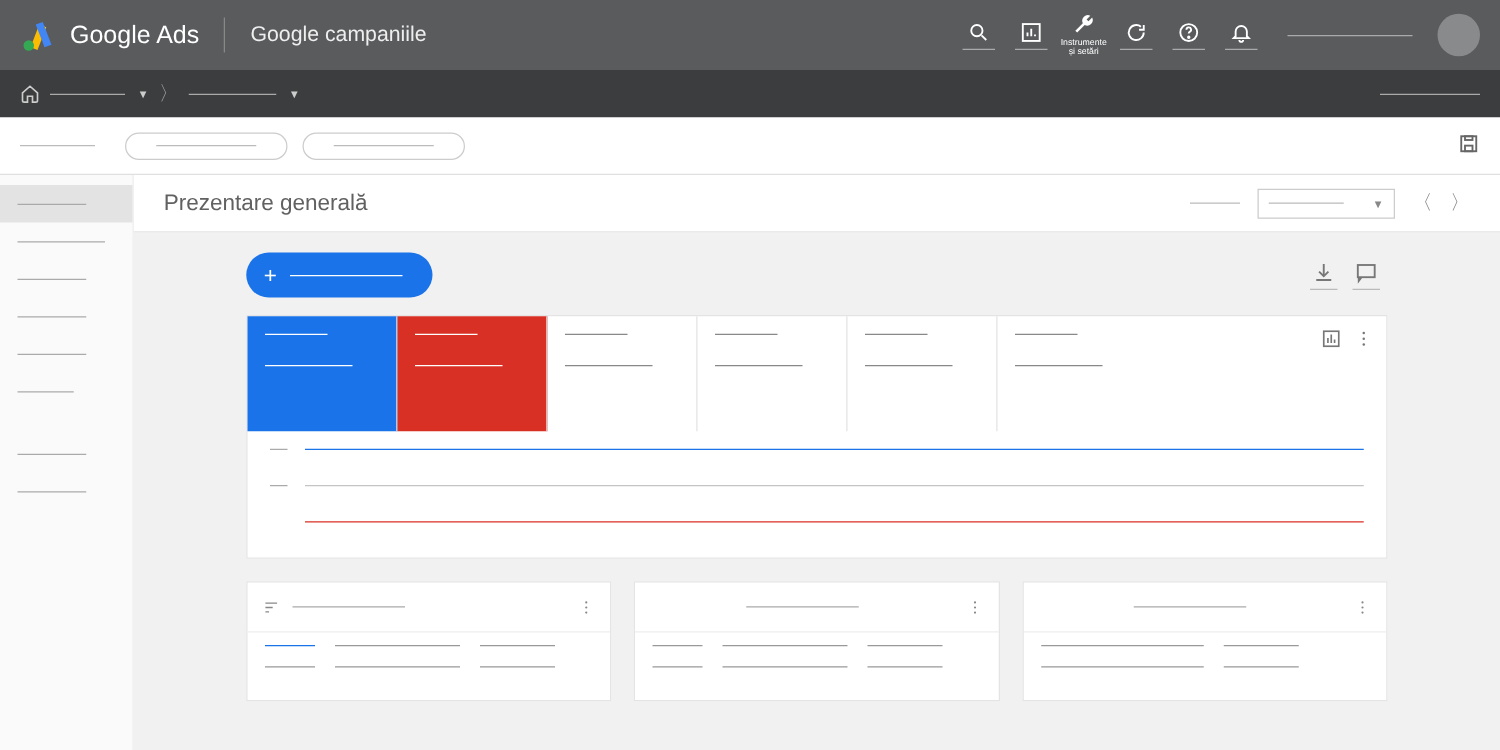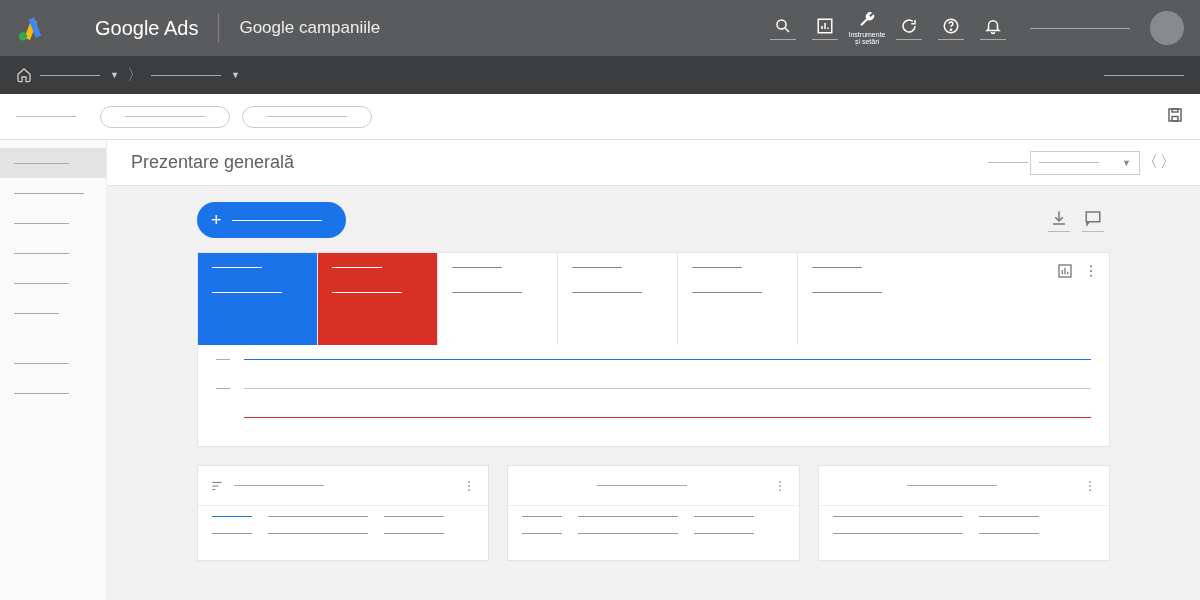--- a/index.html
+++ b/index.html
@@ -2,21 +2,21 @@
 <html><head>
 <meta charset="utf-8">
 <style>
 * { box-sizing: border-box; margin: 0; padding: 0; }
 body { font-family: Arial, sans-serif; width: 1200px; height: 600px; overflow: hidden; background: #fff; }
 
 
 .top-header { height: 56px; background: #595b5d; display: flex; align-items: center; padding: 0 16px; color: #fff; }
 .logo-group { display: flex; align-items: center; gap: 12px; }
 .logo-svg { width: 28px; height: 28px; }
-.brand { font-size: 20px; font-weight: 400; margin-left: 39px; }
+.brand { font-size: 20px; font-weight: 400; }
 .divider-v { width: 1px; height: 28px; background: #888; margin: 0 20px; }
 .scope-label { font-size: 17px; color: #eee; }
 .top-spacer { flex: 1; }
 .top-icons { display: flex; align-items: center; gap: 8px; }
 .top-icon-btn { width: 34px; height: 44px; display: flex; flex-direction: column; align-items: center; justify-content: center; color: #fff; cursor: pointer; gap: 2px; }
 .top-icon-btn svg { width: 18px; height: 18px; }
 .icon-label { font-size: 7px; text-align: center; line-height: 1; }
 .icon-underline { width: 26px; height: 1px; background: #aaa; margin-top: 2px; }
 .account-line { width: 100px; height: 1px; background: #aaa; margin: 0 20px; }
 .avatar { width: 34px; height: 34px; border-radius: 50%; background: #898a8c; }
@@ -41,21 +41,21 @@
 
 
 .sidebar { width: 107px; background: #fafafa; border-right: 1px solid #eee; padding-top: 8px; }
 .side-item { height: 30px; display: flex; align-items: center; padding: 0 14px; }
 .side-item.active { background: #e3e3e3; }
 .side-line { width: 55px; height: 1px; background: #aaa; }
 .side-group-gap { height: 20px; }
 
 
 .content { flex: 1; background: #f1f1f1; overflow: hidden; }
-.page-header { height: 46px; background: #fff; border-bottom: 1px solid #e4e4e4; display: flex; align-items: center; padding: 0 24px; gap: 2px; }
+.page-header { height: 46px; background: #fff; border-bottom: 1px solid #e4e4e4; display: flex; align-items: center; padding: 0 24px; gap: 14px; }
 .page-title { font-size: 18px; color: #616161; }
 .ph-spacer { flex: 1; }
 .ph-line { width: 40px; height: 1px; background: #bbb; }
 .ph-dd { width: 110px; height: 24px; border: 1px solid #ccc; display: flex; align-items: center; justify-content: space-between; padding: 0 8px; }
 .ph-dd-line { width: 60px; height: 1px; background: #bbb; }
 .ph-nav { color: #888; cursor: pointer; }
 
 .content-body { padding: 16px 90px 16px 90px; }
 
 

